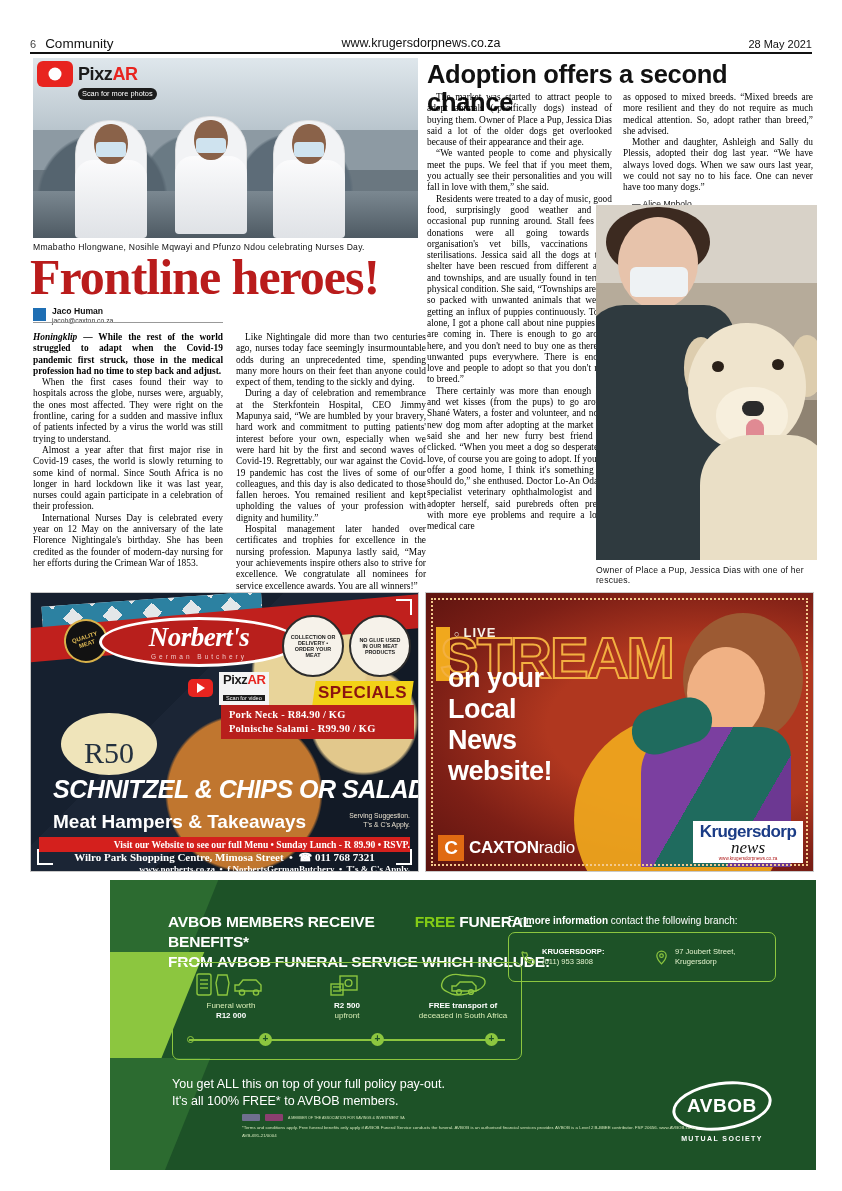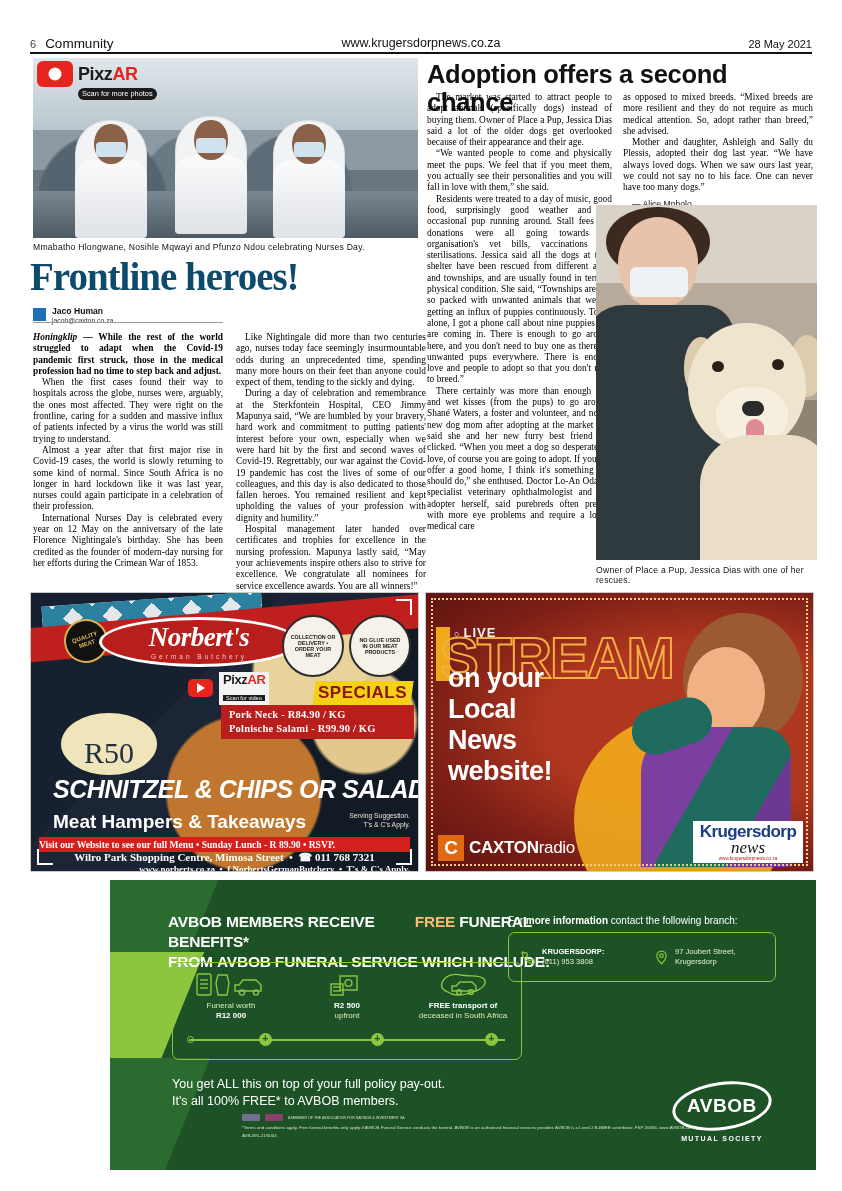--- a/index.html
+++ b/index.html
@@ -95,22 +95,22 @@
   }
 
   .caption {
     font-family: "Liberation Sans", sans-serif; font-size: 8.6px; color:#111;
     letter-spacing: .25px;
   }
   .nurse-caption { position:absolute; left:33px; top:242px; width:392px; }
 
   .headline-main {
     position: absolute; left: 30px; top: 252px; width: 400px;
-    font-family: "Liberation Serif", serif; font-size: 39px; line-height: 50px;
-    letter-spacing: -1px; color:#0c4a6e;
+    font-family: "Liberation Serif", serif; font-size: 50px; line-height: 50px;
+    letter-spacing: -1px; color:#b91c1c;
   }
 
   
   .byline { position:absolute; left:33px; top:306px; width:190px; display:flex; gap:6px; }
   .byline-sq { width:13px; height:13px; background:#1f6fb4; flex:none; margin-top:2px; }
   .byline-name { font-family:"Liberation Sans",sans-serif; font-size:8.6px; font-weight:bold; color:#111; line-height:10px; }
   .byline-mail { font-family:"Liberation Sans",sans-serif; font-size:6.8px; color:#333; line-height:9px; }
   .byline-rule { position:absolute; left:33px; top:322px; width:190px; height:1px; background:#999; }
 
   .left-col-a { position:absolute; left:33px; top:332px; width:190px; height:240px; }
@@ -230,21 +230,21 @@
     background:#efe4ba; display:flex; align-items:center; justify-content:center; }
   .nb-r50 span { font-family:"Liberation Serif",serif; font-size:30px; color:#23303f;margin-top:18px; }
   .nb-schnitzel { position:absolute; left:22px; top:182px; width:360px;
     font-family:"Liberation Sans",sans-serif; font-weight:bold; font-style:italic;
     font-size:25px; color:#fff; letter-spacing:-.5px; white-space:nowrap; }
   .nb-hampers { position:absolute; left:22px; top:218px;
     font-family:"Liberation Sans",sans-serif; font-weight:bold; font-size:19px; color:#fff; }
   .nb-serving { position:absolute; right:8px; top:218px; text-align:right;
     font-family:"Liberation Sans",sans-serif; font-size:6.8px; color:#e8e0cf; line-height:9px; }
   .nb-visit { position:absolute; left:8px; right:8px; top:244px; background:#d4201d; padding:2px 0;
-    text-align:left; font-family:"Liberation Serif",serif; font-weight:bold; font-size:9.6px; color:#fff; }
+    text-align:right; font-family:"Liberation Serif",serif; font-weight:bold; font-size:9.6px; color:#fff; }
   .nb-addr { position:absolute; left:8px; right:8px; top:258px; text-align:center;
     font-family:"Liberation Serif",serif; font-weight:bold; color:#fff; }
   .nb-addr .l1 { font-size:11px; line-height:13px; }
   .nb-addr .l2 { font-size:9px; line-height:11px;text-align:right; }
   .nb-corner { position:absolute; width:16px; height:16px; border:2px solid #fff; }
   .nb-c1 { left:6px; bottom:6px; border-top:none; border-right:none; }
   .nb-c2 { right:6px; bottom:6px; border-top:none; border-left:none; }
   .nb-c3 { right:6px; top:6px; border-bottom:none; border-left:none; }
 
   
@@ -296,21 +296,21 @@
   }
   .av-chev1 { position:absolute; left:-48px; top:-10px; width:130px; height:150px;
     background:#2c6b30; transform: skewX(-22deg); }
   .av-chev2 { position:absolute; left:-56px; top:72px; width:120px; height:150px;
     background:#8cc63f; transform: skewX(-22deg); }
   .av-chev3 { position:absolute; left:-46px; top:178px; width:120px; height:130px;
     background:#2c6b30; transform: skewX(-22deg); }
   .av-head { position:absolute; left:58px; top:32px; width:400px;
     font-family:"Liberation Sans",sans-serif; font-weight:bold; font-size:15.5px;
     line-height:20px; color:#fff; letter-spacing:-.2px; }
-  .av-head .hl { color:#fdba74;padding-left:36px; }
+  .av-head .hl { color:#84cc16;padding-left:36px; }
   .av-box {
     position:absolute; left:62px; top:82px; width:350px; height:98px;
     border:1.5px solid #8cc63f; border-radius:7px;
   }
   .av-items { display:flex; justify-content:space-around; padding-top:6px; }
   .av-item { text-align:center; width:112px; }
   .av-item .ic { height:32px; display:flex; align-items:center; justify-content:center; }
   .av-item .t { font-family:"Liberation Sans",sans-serif; font-size:8px; color:#d7ecb4;
     line-height:10px; }
   .av-item .t b { color:#fff; }

